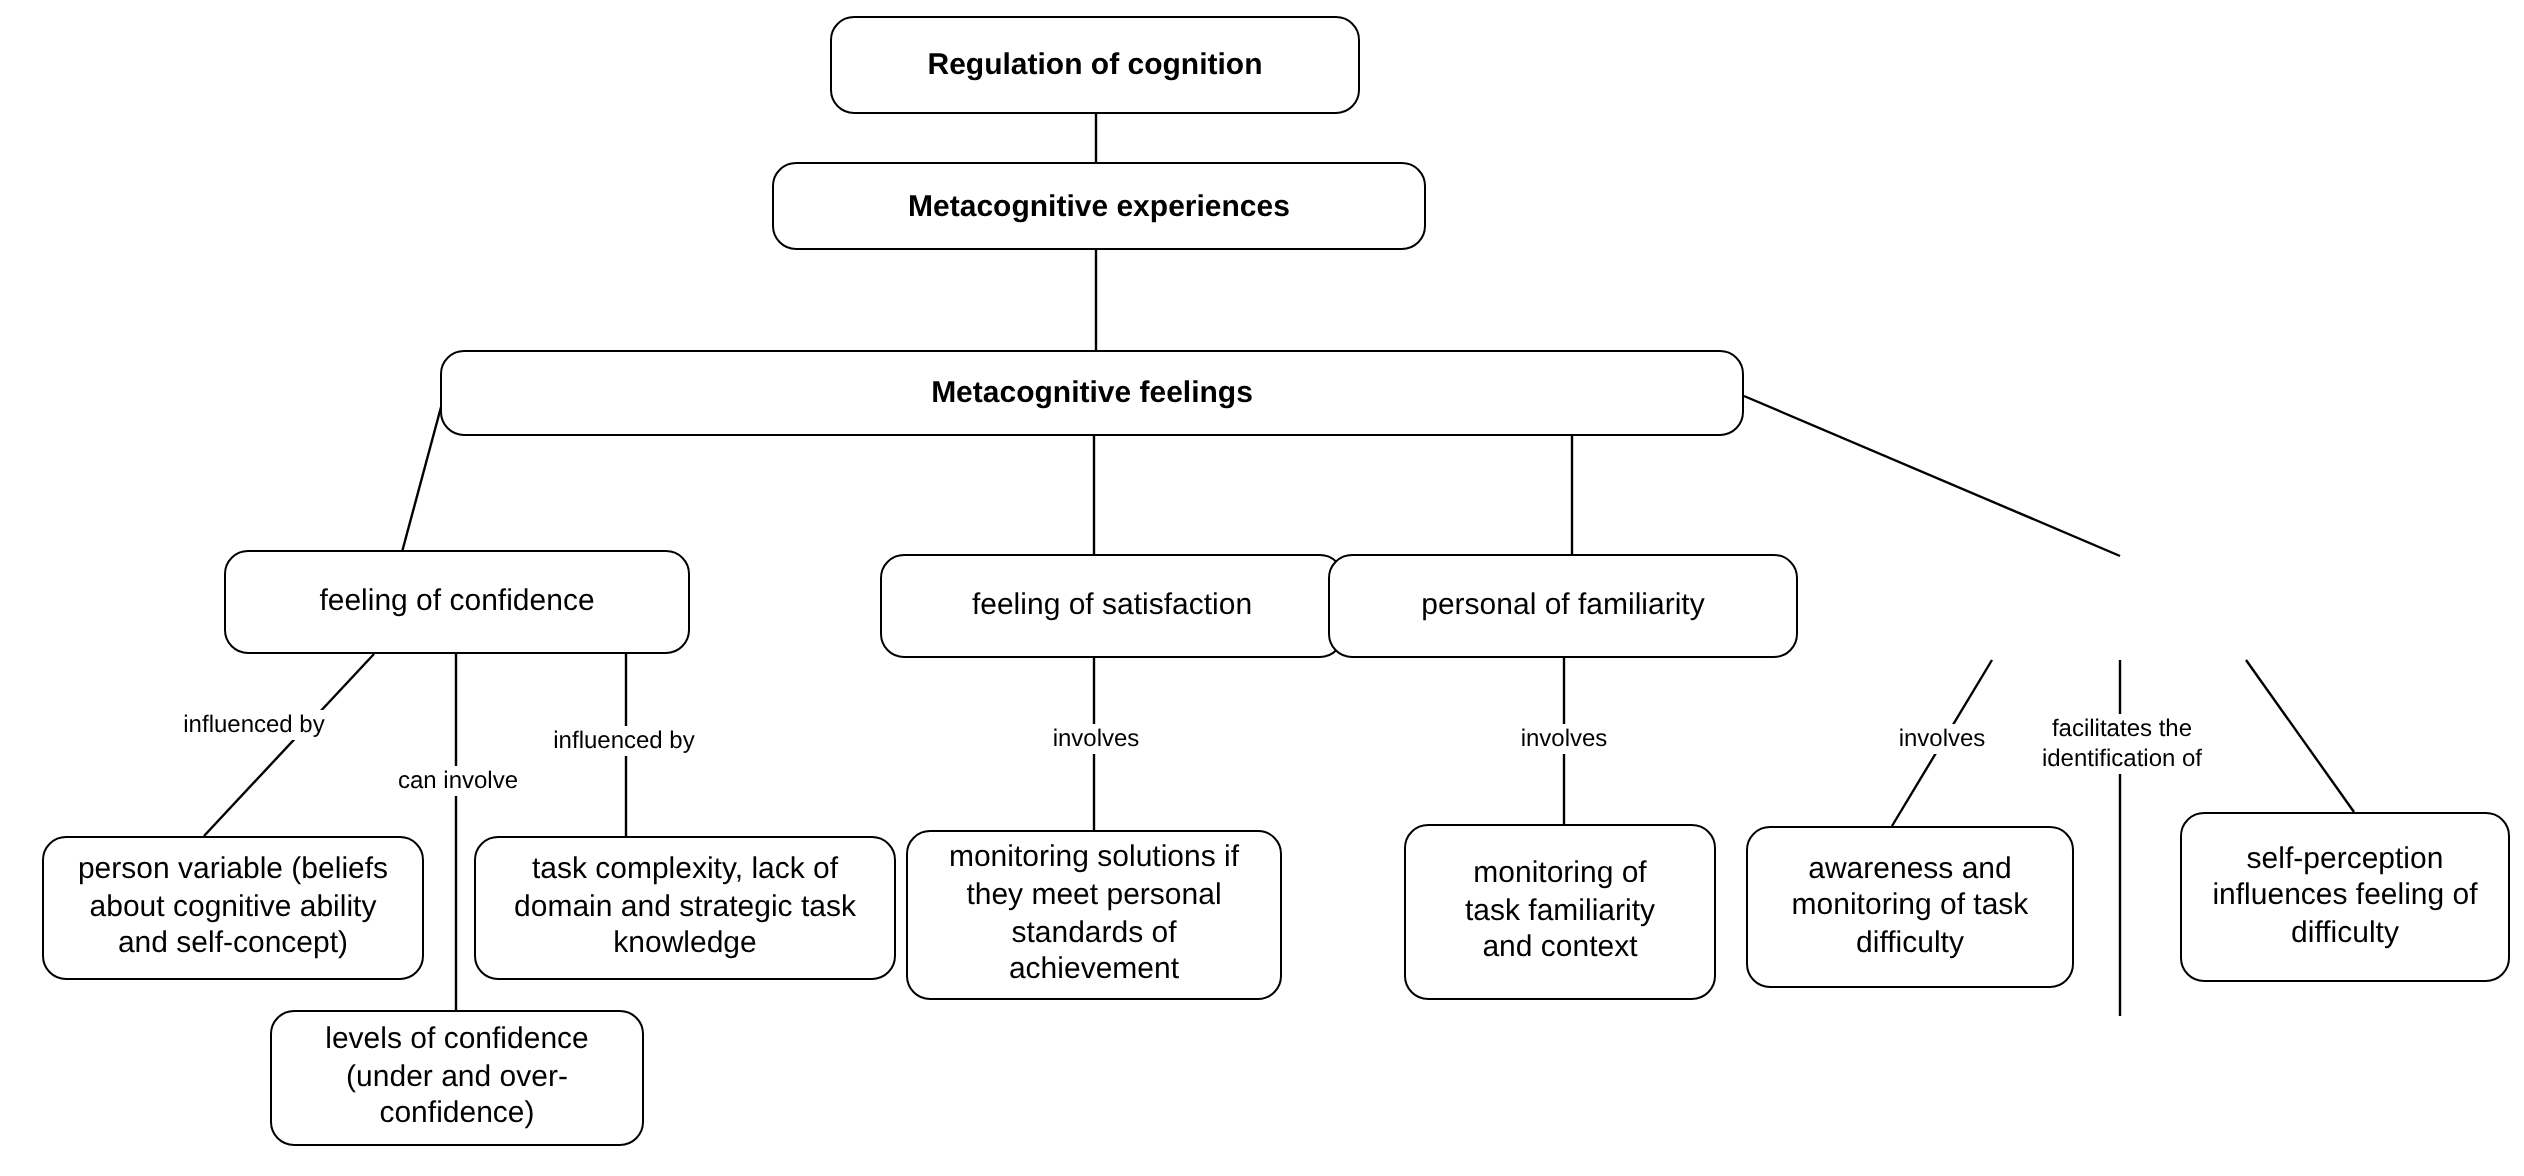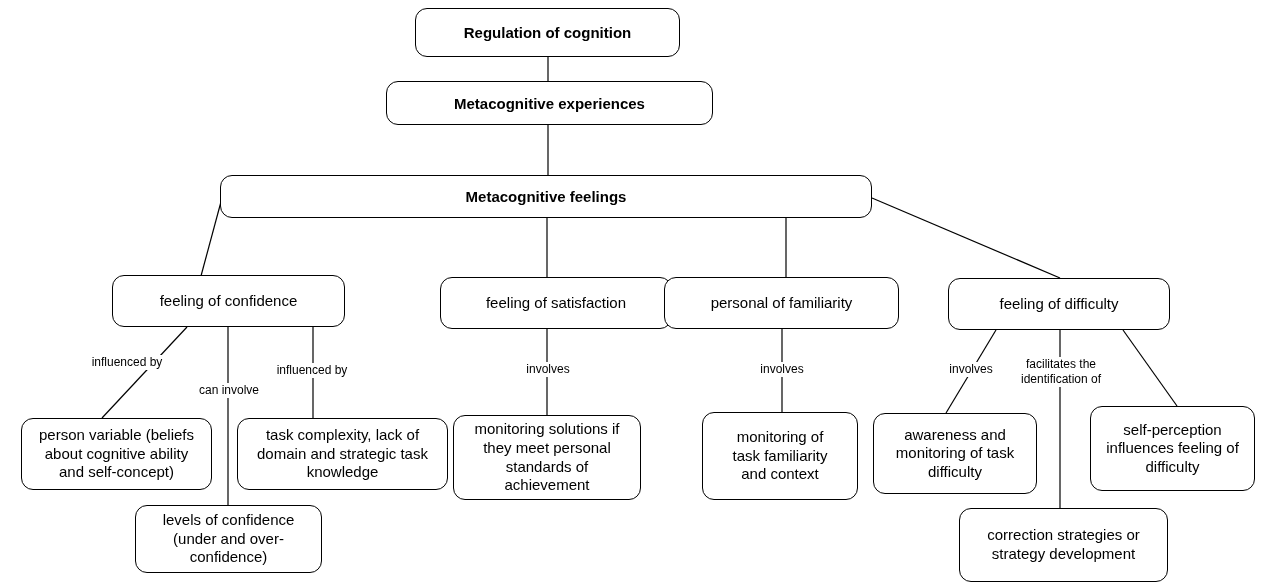--- a/index.html
+++ b/index.html
@@ -95,31 +95,29 @@
   <div class="node header" style="left:386px; top:81px; width:327px; height:44px;">Metacognitive experiences</div>
 
   <div class="node header" style="left:220px; top:175px; width:652px; height:43px;">Metacognitive feelings</div>
 
   <div class="node plain" style="left:112px; top:275px; width:233px; height:52px;">feeling of confidence</div>
 
   <div class="node plain" style="left:424px; top:277px; width:232px; height:52px;margin-left:16px;">feeling of satisfaction</div>
 
   <div class="node plain" style="left:664px; top:277px; width:235px; height:52px;">personal of familiarity</div>
 
-  <div class="node plain" style="left:948px; top:278px; width:222px; height:52px;">feeling of difficulty</div>
 
   <div class="node plain" style="left:21px; top:418px; width:191px; height:72px; padding:0 13px;">person variable (beliefs about cognitive ability and self-concept)</div>
 
   <div class="node plain" style="left:237px; top:418px; width:211px; height:72px; padding:0 13px;">task complexity, lack of domain and strategic task knowledge</div>
 
   <div class="node plain" style="left:135px; top:505px; width:187px; height:68px; padding:0 22px;">levels of confidence (under and over-confidence)</div>
 
   <div class="node plain" style="left:453px; top:415px; width:188px; height:85px; padding:12px 20px;">monitoring solutions if they meet personal standards of achievement</div>
 
   <div class="node plain" style="left:702px; top:412px; width:156px; height:88px; padding:0 18px;">monitoring of task familiarity and context</div>
 
   <div class="node plain" style="left:873px; top:413px; width:164px; height:81px; padding:0 12px;">awareness and monitoring of task difficulty</div>
 
   <div class="node plain" style="left:1090px; top:406px; width:165px; height:85px; padding:0 14px;">self-perception influences feeling of difficulty</div>
 
-  <div class="node plain" style="left:959px; top:508px; width:209px; height:74px; padding:0 22px;">correction strategies or strategy development</div>
 
 </div>
 
 </body></html>

